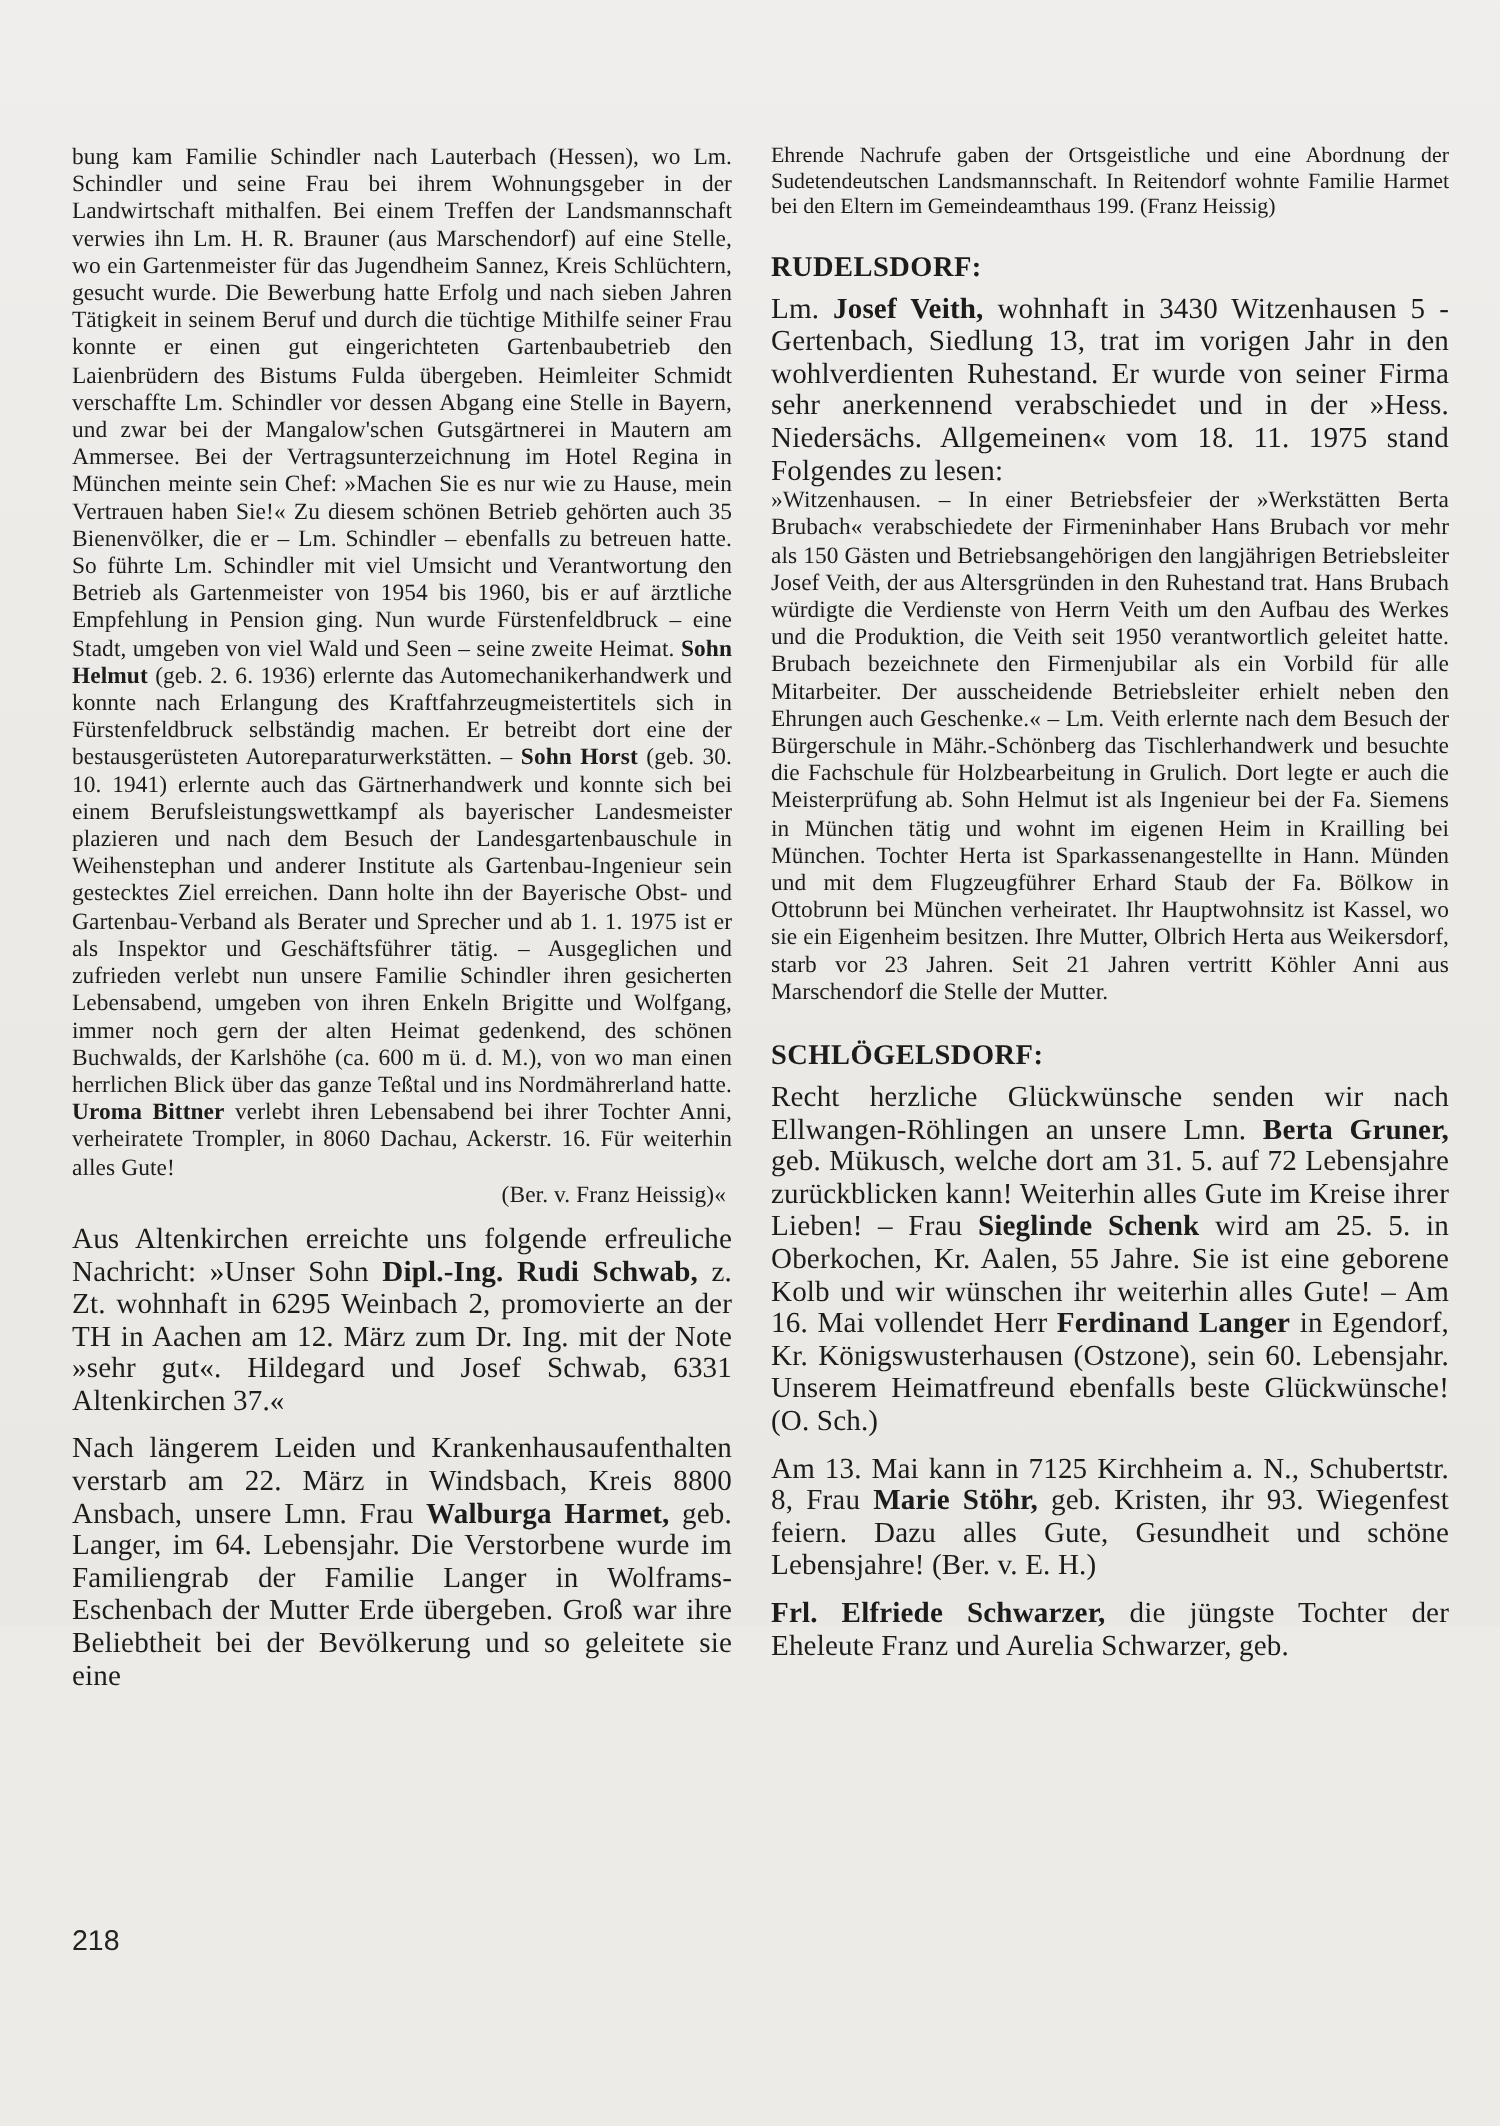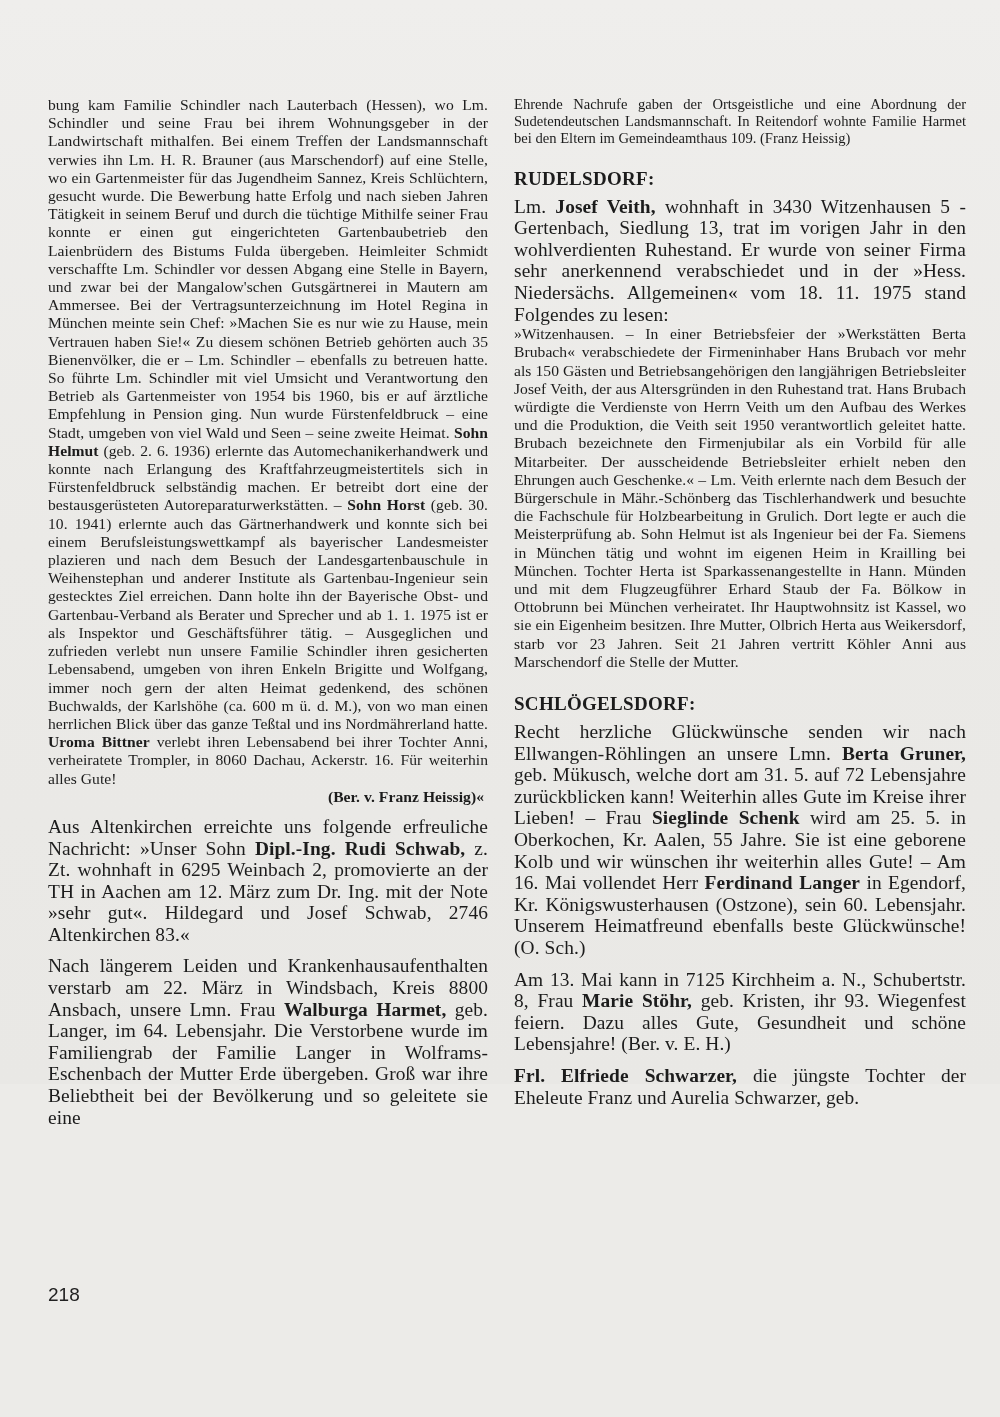--- a/index.html
+++ b/index.html
@@ -50,21 +50,20 @@
     }
     .xsmall {
       font-size: 14.6px;
       line-height: 17.2px;
     }
     .gap-med { margin-top: 10px; }
     .gap-lg { margin-top: 16px; }
     .right-align {
       text-align: right;
       padding-right: 4px;
-      font-weight: bold;
     }
     b, .b {
       font-weight: bold;
     }
     .heading {
       font-weight: bold;
       font-size: 19px;
       letter-spacing: 0.3px;
       margin: 0;
     }
@@ -78,26 +77,26 @@
     }
   </style>
 </head>
 <body>
 
 <div class="page">
 
   <div class="col col-left">
     <p class="p small"><span>bung kam Familie Schindler nach Lauterbach (Hessen), wo Lm. Schindler und seine Frau bei ihrem Wohnungsgeber in der Landwirtschaft mithalfen. Bei einem Treffen der Landsmannschaft verwies ihn Lm. H. R. Brauner (aus Marschendorf) auf eine Stelle, wo ein Gartenmeister für das Jugendheim Sannez, Kreis Schlüchtern, gesucht wurde. Die Bewerbung hatte Erfolg und nach sieben Jahren Tätigkeit in seinem Beruf und durch die tüchtige Mithilfe seiner Frau konnte er einen gut eingerichteten Gartenbaubetrieb den Laienbrüdern des Bistums Fulda übergeben. Heimleiter Schmidt verschaffte Lm. Schindler vor dessen Abgang eine Stelle in Bayern, und zwar bei der Mangalow'schen Gutsgärtnerei in Mautern am Ammersee. Bei der Vertragsunterzeichnung im Hotel Regina in München meinte sein Chef: »Machen Sie es nur wie zu Hause, mein Vertrauen haben Sie!« Zu diesem schönen Betrieb gehörten auch 35 Bienenvölker, die er – Lm. Schindler – ebenfalls zu betreuen hatte. So führte Lm. Schindler mit viel Umsicht und Verantwortung den Betrieb als Gartenmeister von 1954 bis 1960, bis er auf ärztliche Empfehlung in Pension ging. Nun wurde Fürstenfeldbruck – eine Stadt, umgeben von viel Wald und Seen – seine zweite Heimat. </span><b>Sohn Helmut</b><span> (geb. 2. 6. 1936) erlernte das Automechanikerhandwerk und konnte nach Erlangung des Kraftfahrzeugmeistertitels sich in Fürstenfeldbruck selbständig machen. Er betreibt dort eine der bestausgerüsteten Autoreparaturwerkstätten. – </span><b>Sohn Horst</b><span> (geb. 30. 10. 1941) erlernte auch das Gärtnerhandwerk und konnte sich bei einem Berufsleistungswettkampf als bayerischer Landesmeister plazieren und nach dem Besuch der Landesgartenbauschule in Weihenstephan und anderer Institute als Gartenbau-Ingenieur sein gestecktes Ziel erreichen. Dann holte ihn der Bayerische Obst- und Gartenbau-Verband als Berater und Sprecher und ab 1. 1. 1975 ist er als Inspektor und Geschäftsführer tätig. – Ausgeglichen und zufrieden verlebt nun unsere Familie Schindler ihren gesicherten Lebensabend, umgeben von ihren Enkeln Brigitte und Wolfgang, immer noch gern der alten Heimat gedenkend, des schönen Buchwalds, der Karlshöhe (ca. 600 m ü. d. M.), von wo man einen herrlichen Blick über das ganze Teßtal und ins Nordmährerland hatte. </span><b>Uroma Bittner</b><span> verlebt ihren Lebensabend bei ihrer Tochter Anni, verheiratete Trompler, in 8060 Dachau, Ackerstr. 16. Für weiterhin alles Gute!</span></p>
     <p class="p small right-align"><span>(Ber. v. Franz Heissig)«</span></p>
-    <p class="p large gap-med"><span>Aus Altenkirchen erreichte uns folgende erfreuliche Nachricht: »Unser Sohn </span><b>Dipl.-Ing. Rudi Schwab,</b><span> z. Zt. wohnhaft in 6295 Weinbach 2, promovierte an der TH in Aachen am 12. März zum Dr. Ing. mit der Note »sehr gut«. Hildegard und Josef Schwab, 2746 Altenkirchen 83.«</span></p>
+    <p class="p large gap-med"><span>Aus Altenkirchen erreichte uns folgende erfreuliche Nachricht: »Unser Sohn </span><b>Dipl.-Ing. Rudi Schwab,</b><span> z. Zt. wohnhaft in 6295 Weinbach 2, promovierte an der TH in Aachen am 12. März zum Dr. Ing. mit der Note »sehr gut«. Hildegard und Josef Schwab, 6331 Altenkirchen 37.«</span></p>
     <p class="p large gap-med"><span>Nach längerem Leiden und Krankenhausaufenthalten verstarb am 22. März in Windsbach, Kreis 8800 Ansbach, unsere Lmn. Frau </span><b>Walburga Harmet,</b><span> geb. Langer, im 64. Lebensjahr. Die Verstorbene wurde im Familiengrab der Familie Langer in Wolframs-Eschenbach der Mutter Erde übergeben. Groß war ihre Beliebtheit bei der Bevölkerung und so geleitete sie eine</span></p>
   </div>
 
   <div class="col col-right">
-    <p class="p xsmall"><span>Ehrende Nachrufe gaben der Ortsgeistliche und eine Abordnung der Sudetendeutschen Landsmannschaft. In Reitendorf wohnte Familie Harmet bei den Eltern im Gemeindeamthaus 109. (Franz Heissig)</span></p>
+    <p class="p xsmall"><span>Ehrende Nachrufe gaben der Ortsgeistliche und eine Abordnung der Sudetendeutschen Landsmannschaft. In Reitendorf wohnte Familie Harmet bei den Eltern im Gemeindeamthaus 199. (Franz Heissig)</span></p>
     <h2 class="heading gap-lg" style="margin-top:20px;">RUDELSDORF:</h2>
     <p class="p large" style="margin-top:6px;"><span>Lm. </span><b>Josef Veith,</b><span> wohnhaft in 3430 Witzenhausen 5 - Gertenbach, Siedlung 13, trat im vorigen Jahr in den wohlverdienten Ruhestand. Er wurde von seiner Firma sehr anerkennend verabschiedet und in der »Hess. Niedersächs. Allgemeinen« vom 18. 11. 1975 stand Folgendes zu lesen:</span></p>
     <p class="p small"><span>»Witzenhausen. – In einer Betriebsfeier der »Werkstätten Berta Brubach« verabschiedete der Firmeninhaber Hans Brubach vor mehr als 150 Gästen und Betriebsangehörigen den langjährigen Betriebsleiter Josef Veith, der aus Altersgründen in den Ruhestand trat. Hans Brubach würdigte die Verdienste von Herrn Veith um den Aufbau des Werkes und die Produktion, die Veith seit 1950 verantwortlich geleitet hatte. Brubach bezeichnete den Firmenjubilar als ein Vorbild für alle Mitarbeiter. Der ausscheidende Betriebsleiter erhielt neben den Ehrungen auch Geschenke.« – Lm. Veith erlernte nach dem Besuch der Bürgerschule in Mähr.-Schönberg das Tischlerhandwerk und besuchte die Fachschule für Holzbearbeitung in Grulich. Dort legte er auch die Meisterprüfung ab. Sohn Helmut ist als Ingenieur bei der Fa. Siemens in München tätig und wohnt im eigenen Heim in Krailling bei München. Tochter Herta ist Sparkassenangestellte in Hann. Münden und mit dem Flugzeugführer Erhard Staub der Fa. Bölkow in Ottobrunn bei München verheiratet. Ihr Hauptwohnsitz ist Kassel, wo sie ein Eigenheim besitzen. Ihre Mutter, Olbrich Herta aus Weikersdorf, starb vor 23 Jahren. Seit 21 Jahren vertritt Köhler Anni aus Marschendorf die Stelle der Mutter.</span></p>
     <h2 class="heading" style="margin-top:22px;">SCHLÖGELSDORF:</h2>
     <p class="p large" style="margin-top:6px;"><span>Recht herzliche Glückwünsche senden wir nach Ellwangen-Röhlingen an unsere Lmn. </span><b>Berta Gruner,</b><span> geb. Mükusch, welche dort am 31. 5. auf 72 Lebensjahre zurückblicken kann! Weiterhin alles Gute im Kreise ihrer Lieben! – Frau </span><b>Sieglinde Schenk</b><span> wird am 25. 5. in Oberkochen, Kr. Aalen, 55 Jahre. Sie ist eine geborene Kolb und wir wünschen ihr weiterhin alles Gute! – Am 16. Mai vollendet Herr </span><b>Ferdinand Langer</b><span> in Egendorf, Kr. Königswusterhausen (Ostzone), sein 60. Lebensjahr. Unserem Heimatfreund ebenfalls beste Glückwünsche! (O. Sch.)</span></p>
     <p class="p large gap-med"><span>Am 13. Mai kann in 7125 Kirchheim a. N., Schubertstr. 8, Frau </span><b>Marie Stöhr,</b><span> geb. Kristen, ihr 93. Wiegenfest feiern. Dazu alles Gute, Gesundheit und schöne Lebensjahre! (Ber. v. E. H.)</span></p>
     <p class="p large gap-med"><b>Frl. Elfriede Schwarzer,</b><span> die jüngste Tochter der Eheleute Franz und Aurelia Schwarzer, geb.</span></p>
   </div>
 
   <div class="page-number">218</div>

